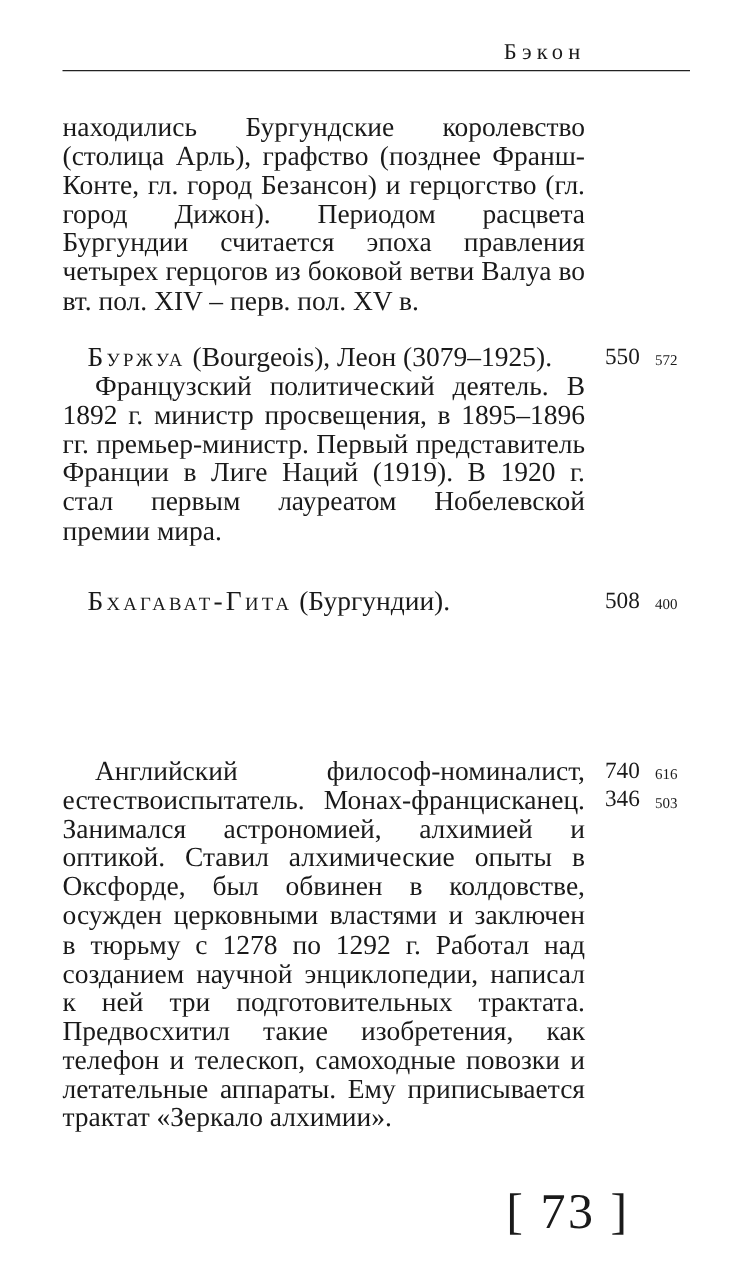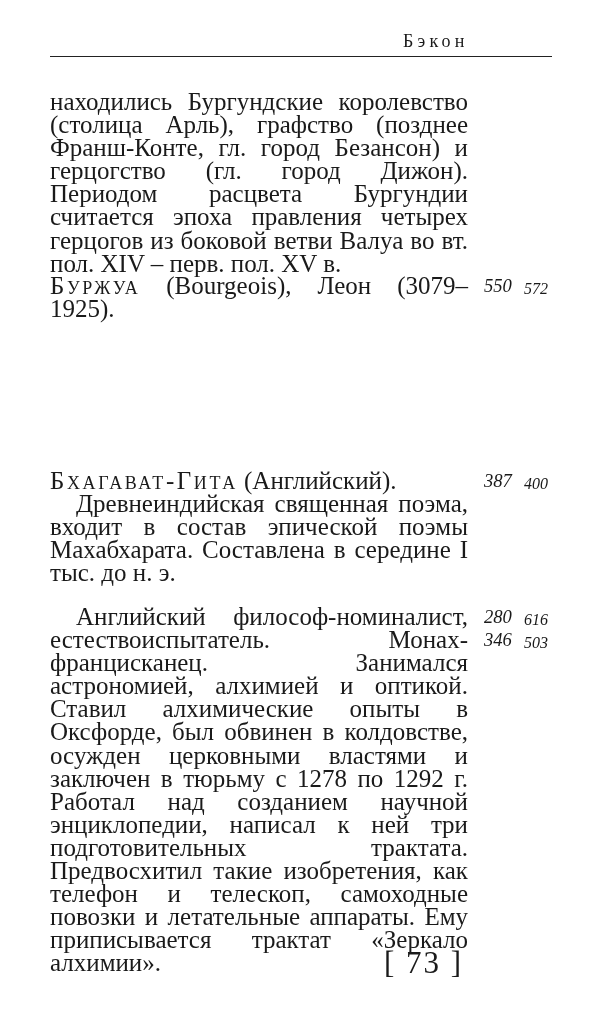--- a/index.html
+++ b/index.html
@@ -9,73 +9,73 @@
   }
   .running-head {
     position: absolute; left: 50px; top: 30px; width: 502px; height: 26px;
     border-bottom: 1.3px solid #222;
   }
   .running-head-title {
     position: absolute; left: 353px; top: 1px; font-size: 18px; letter-spacing: 4.2px;
   }
   .text-block {
     position: absolute; left: 50px; width: 418px;
-    font-size: 25px; line-height: 23.1px; text-align: justify;
+    font-size: 22px; line-height: 23.1px; text-align: justify;
   }
   .text-block p { margin: 0; }
   .indent { text-indent: 26px; }
-  .headword { font-variant: small-caps; letter-spacing: 2.6px; }
+  .headword { font-variant: small-caps; letter-spacing: 2.6px; margin-left: 20px; }
   .refs {
     position: absolute; left: 484px; width: 80px; font-size: 18.6px; line-height: 23.1px;
   }
-  .ref-row { display: flex; height: 23.1px; font-style: italic; }
+  .ref-row { display: flex; height: 23.1px; }
   .ref-a { width: 40px; font-size: 18.6px; }
-  .ref-b { width: 40px; font-size: 16px; padding-top: 3px; }
+  .ref-b { width: 40px; font-size: 12px; padding-top: 3px; }
   .page-number {
-    position: absolute; left: 384px; top: 945px; font-size: 31px; letter-spacing: 2px;
+    position: absolute; left: 405px; top: 945px; font-size: 40px; letter-spacing: 2px;
   }
 </style>
 </head>
 <body>
 
 <div class="running-head">
   <span class="running-head-title">Бэкон</span>
 </div>
 
 <div class="text-block" style="top:90px;">
   <p>находились Бургундские королевство (столица Арль), графство (позднее Франш-Конте, гл. город Безансон) и герцогство (гл. город Дижон). Периодом расцвета Бургундии считается эпоха правления четырех герцогов из боковой ветви Валуа во вт. пол. XIV – перв. пол. XV в.</p>
 </div>
 
 <div class="text-block" style="top:274px;">
   <p><span class="headword">Буржуа</span><span> (Bourgeois), Леон (3079–1925).</span></p>
+  <p class="indent">Французский политический деятель. В 1892 г. министр просвещения, в 1895–1896 гг. премьер-министр. Первый представитель Франции в Лиге Наций (1919). В 1920 г. стал первым лауреатом Нобелевской премии мира.</p>
 </div>
 <div class="refs" style="top:274px;">
   <div class="ref-row">
     <span class="ref-a">550</span>
     <span class="ref-b">572</span>
   </div>
 </div>
 
 <div class="text-block" style="top:469px;">
-  <p><span class="headword">Бхагават-Гита</span><span> (Английский).</span></p>
-  <p class="indent">Древнеиндийская священная поэма, входит в состав эпической поэмы Махабхарата. Составлена в середине I тыс. до н. э.</p>
+  <p><span class="headword">Бхагават-Гита</span><span> (Бургундии).</span></p>
 </div>
 <div class="refs" style="top:469px;">
   <div class="ref-row">
-    <span class="ref-a">387</span>
+    <span class="ref-a">508</span>
     <span class="ref-b">400</span>
   </div>
 </div>
 
 <div class="text-block" style="top:605px;">
   <p class="indent">Английский философ-номиналист, естествоиспытатель. Монах-францисканец. Занимался астрономией, алхимией и оптикой. Ставил алхимические опыты в Оксфорде, был обвинен в колдовстве, осужден церковными властями и заключен в тюрьму с 1278 по 1292 г. Работал над созданием научной энциклопедии, написал к ней три подготовительных трактата. Предвосхитил такие изобретения, как телефон и телескоп, самоходные повозки и летательные аппараты. Ему приписывается трактат «Зеркало алхимии».</p>
 </div>
 <div class="refs" style="top:605px;">
   <div class="ref-row">
-    <span class="ref-a">280</span>
+    <span class="ref-a">740</span>
     <span class="ref-b">616</span>
   </div>
   <div class="ref-row">
     <span class="ref-a">346</span>
     <span class="ref-b">503</span>
   </div>
 </div>
 
 <div class="page-number">[ 73 ]</div>
 

